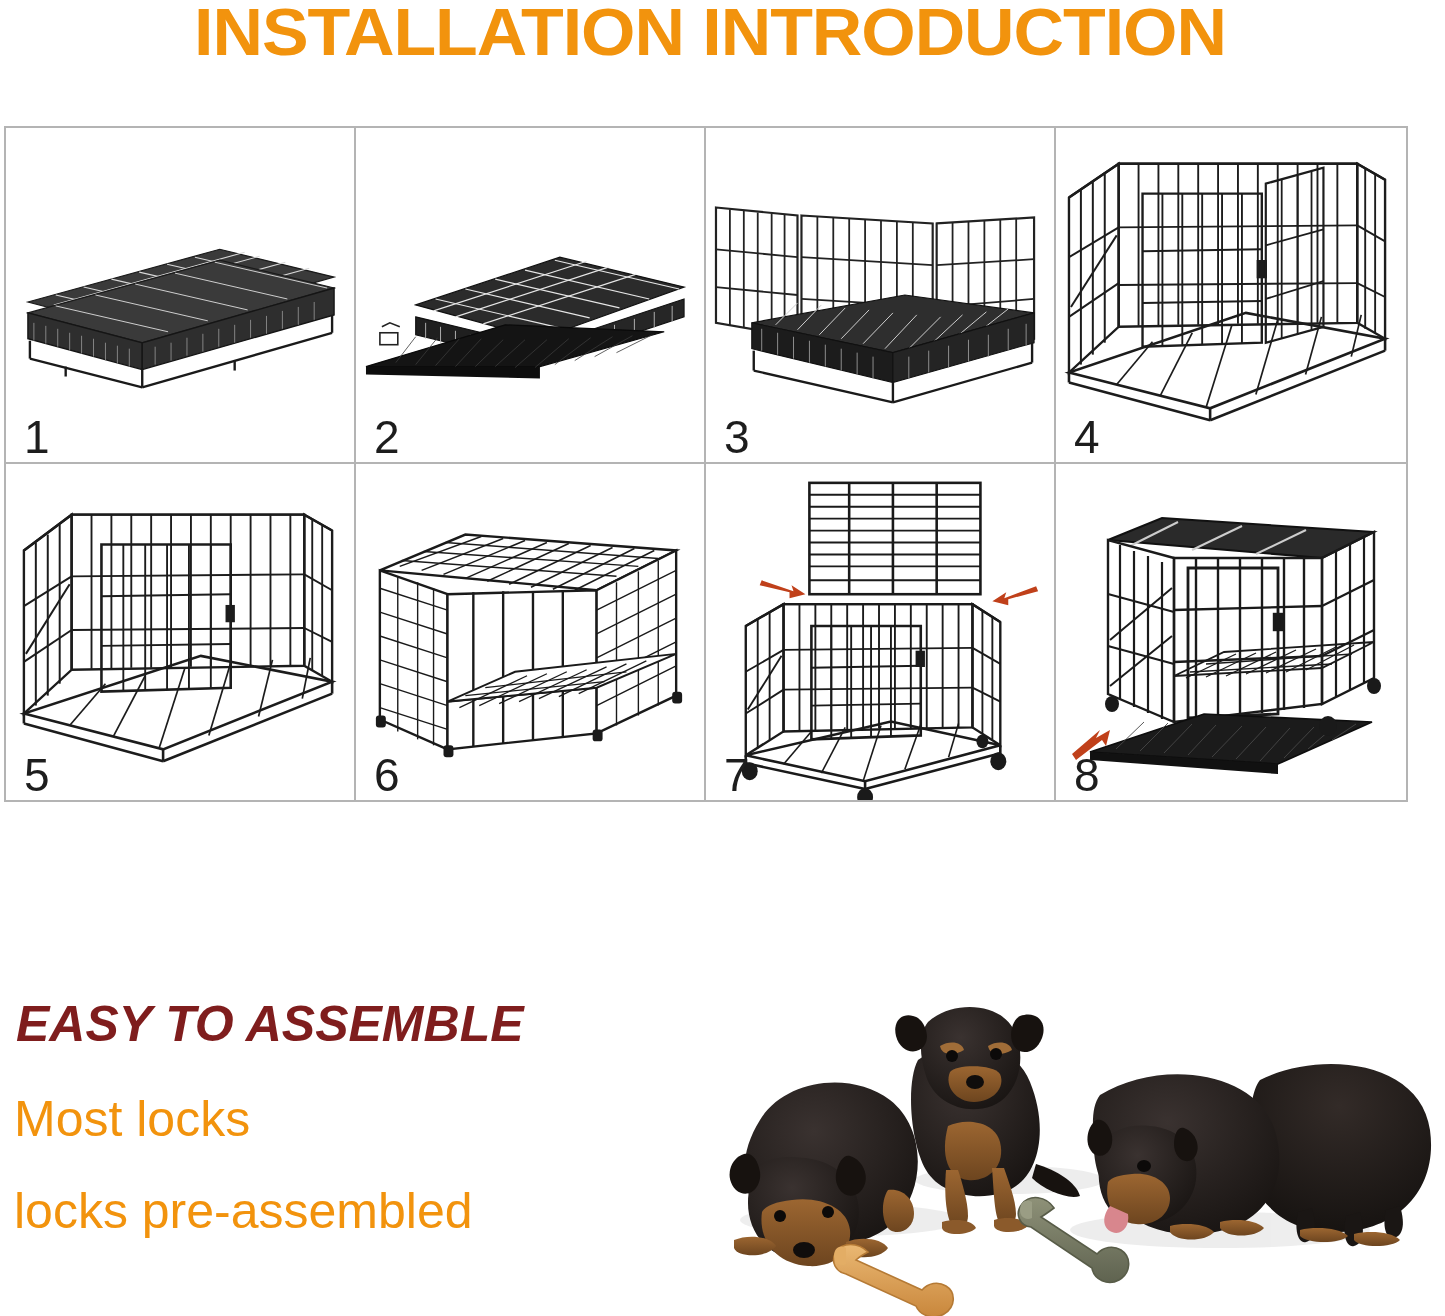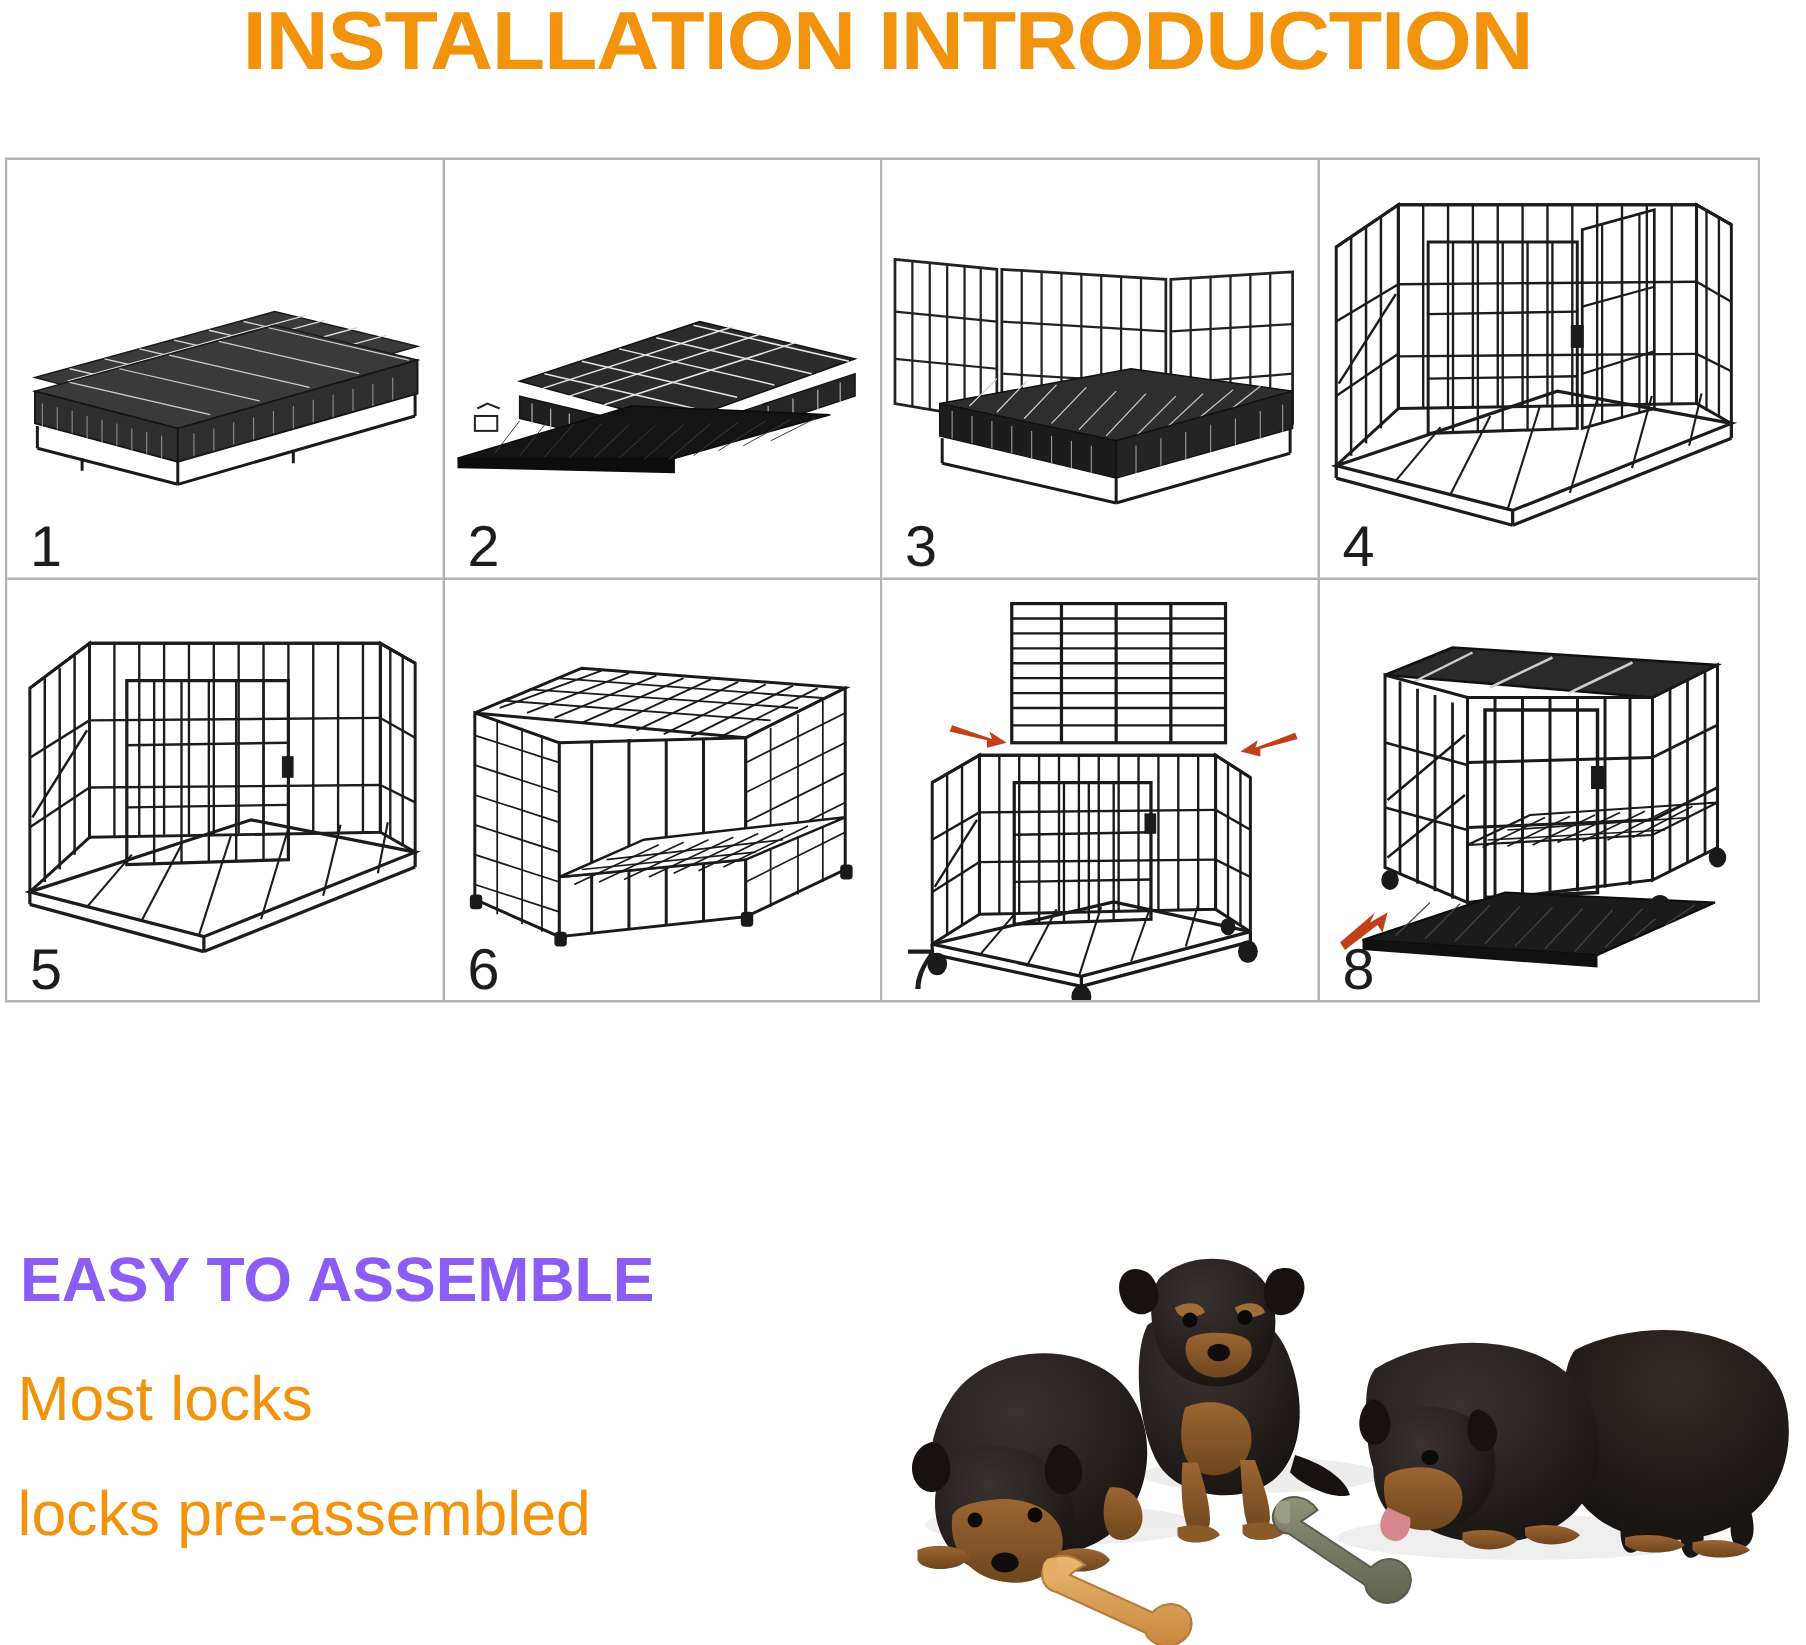--- a/index.html
+++ b/index.html
@@ -73,23 +73,24 @@
   }
   .step-art svg { width: 100%; height: 100%; display: block; }
 
   
   #easy-heading {
     position: absolute;
     left: 16px;
     top: 995px;
     font-size: 50px;
     font-weight: bold;
-    color: #8b5cf6;
+    color: #7f1d1d;
     letter-spacing: 0px;
     white-space: nowrap;
+    font-style: italic;
   }
   #easy-line-1 {
     position: absolute;
     left: 14px;
     top: 1090px;
     font-size: 50px;
     font-weight: 400;
     color: #F2930D;
     white-space: nowrap;
     text-align: right;

